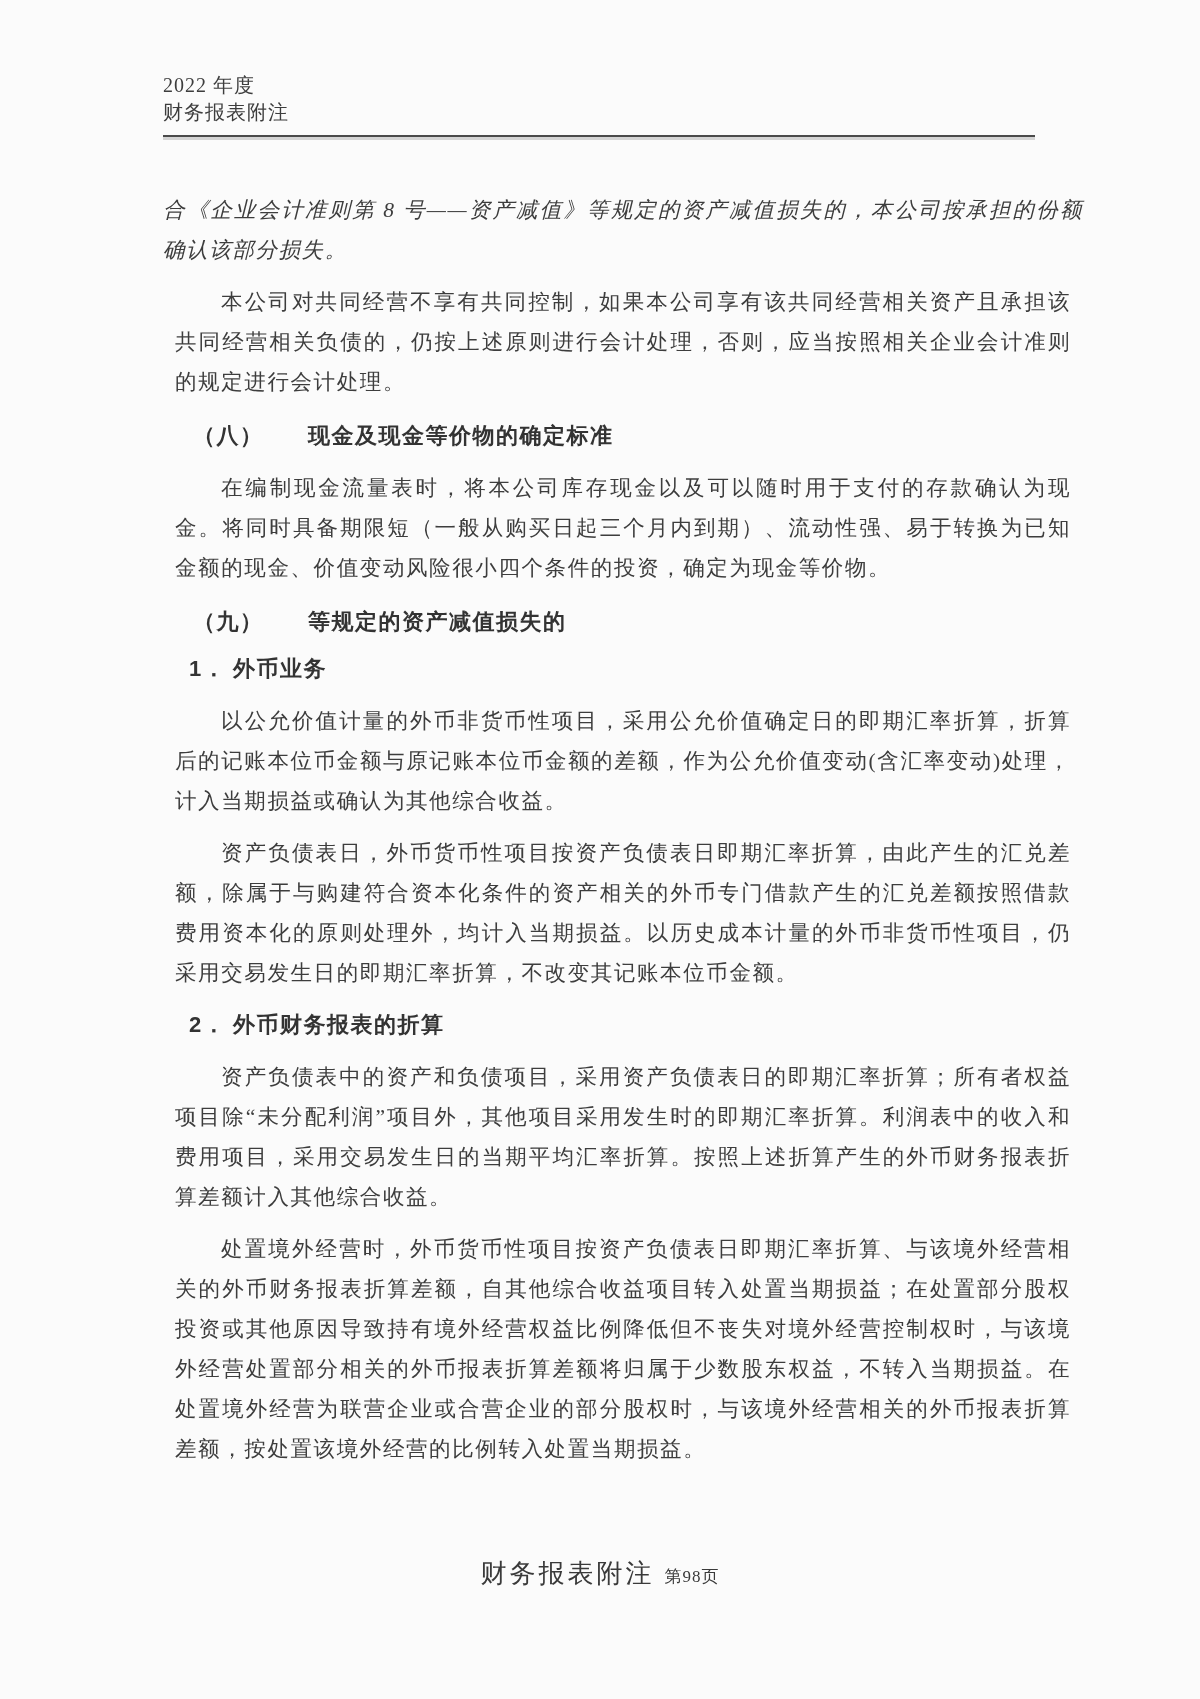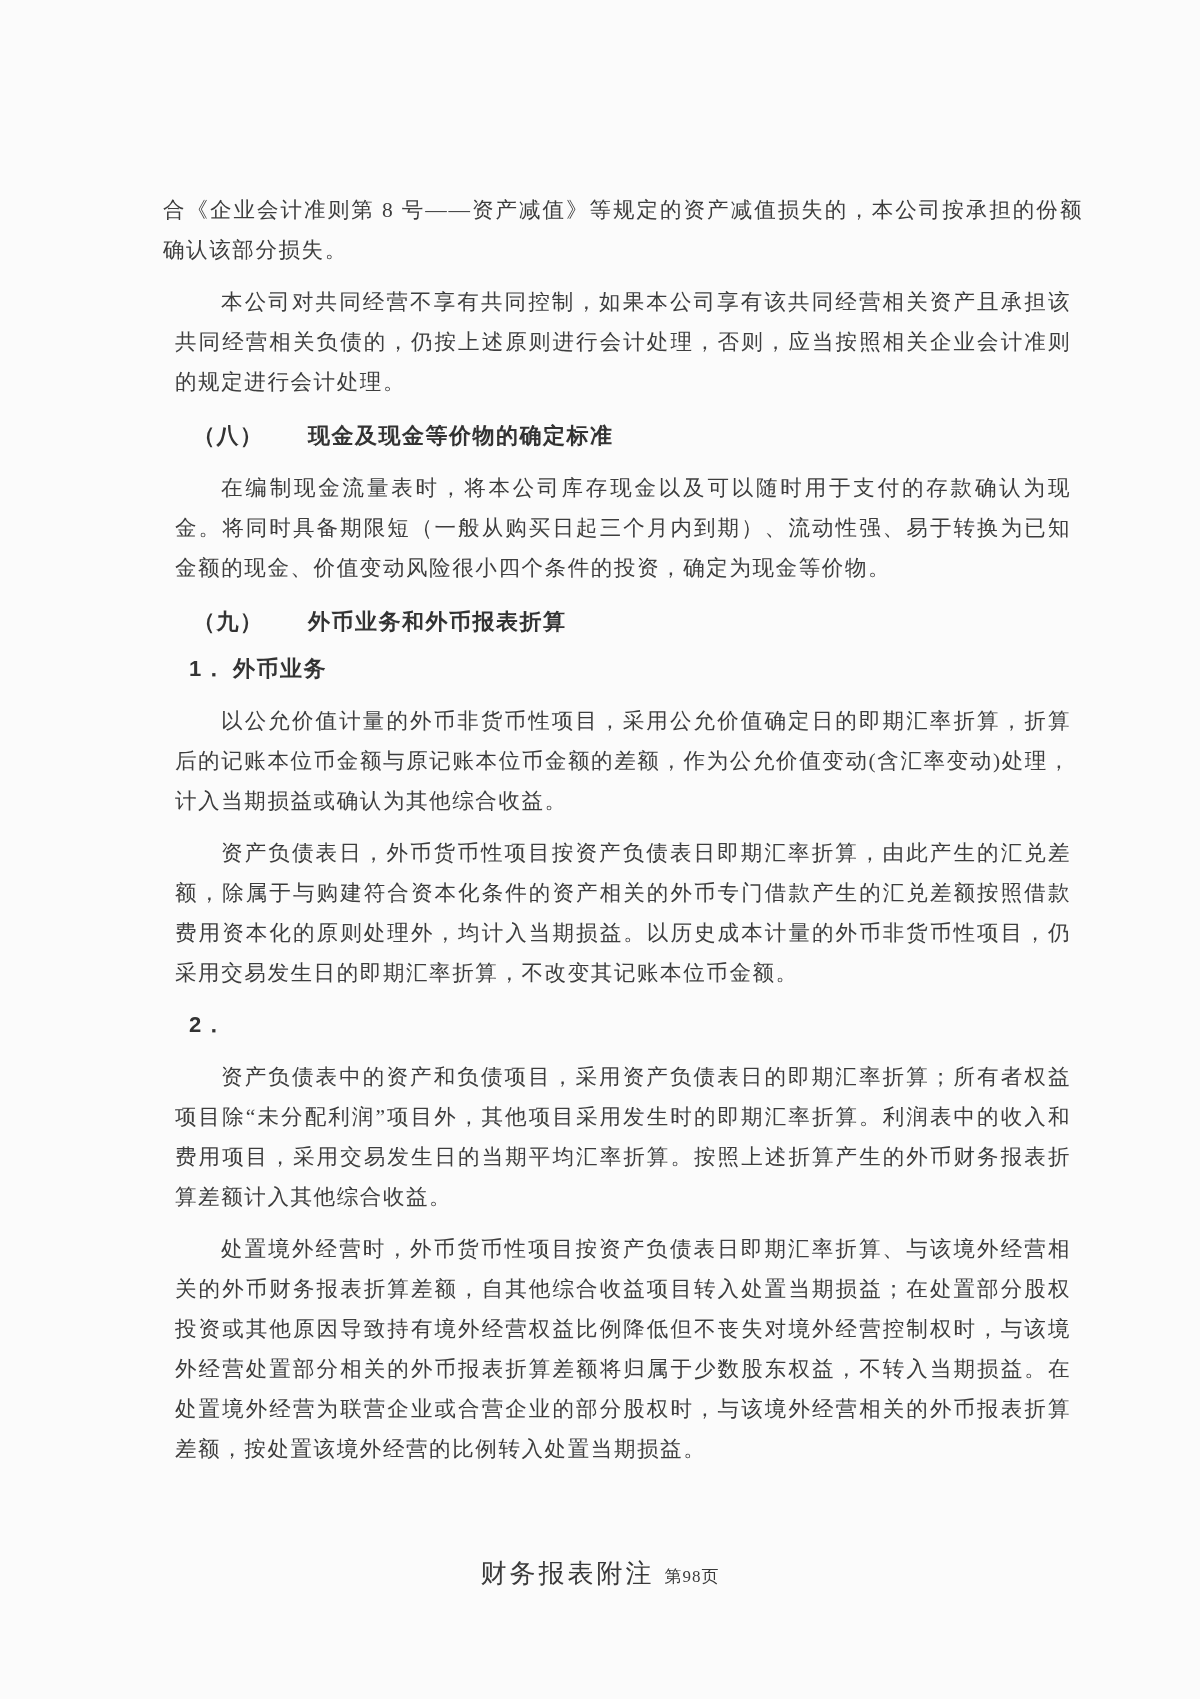--- a/index.html
+++ b/index.html
@@ -31,21 +31,21 @@
     position:absolute;
     left:163px;
     top:190px;
     width:920px;
     font-size:21.5px;
     line-height:40px;
     letter-spacing:1.6px;
     text-align:justify;
   }
   .p{ text-indent:46px; margin:12px; }
-  .p-cont{ text-indent:0; margin:0; }
+  .p-cont{ text-indent:0; margin:0;font-style:italic; }
   .h-major{
     display:flex;
     margin:14px 0 4px 0;
     padding-left:30px;
     font-family:"Liberation Sans","DejaVu Sans",sans-serif;
     font-weight:bold;
     font-size:22px;
     letter-spacing:1.5px;
     color:#333333;
     text-align:left;
@@ -83,51 +83,56 @@
     color:#3a3a3a;
     margin-left:10px;
     margin-top:9px;
   }
 </style>
 </head>
 <body>
 
 <div class="page">
 
+  <div class="header">
+    <div>2022 年度</div>
+    <div>财务报表附注</div>
+  </div>
 
   <div class="doc-body">
 
     <p class="p-cont">合《企业会计准则第 8 号——资产减值》等规定的资产减值损失的，本公司按承担的份额确认该部分损失。</p>
 
     <p class="p">本公司对共同经营不享有共同控制，如果本公司享有该共同经营相关资产且承担该共同经营相关负债的，仍按上述原则进行会计处理，否则，应当按照相关企业会计准则的规定进行会计处理。</p>
 
     <div class="h-major">
       <span class="h-num">（八）</span>
       <span class="h-title">现金及现金等价物的确定标准</span>
     </div>
 
     <p class="p">在编制现金流量表时，将本公司库存现金以及可以随时用于支付的存款确认为现金。将同时具备期限短（一般从购买日起三个月内到期）、流动性强、易于转换为已知金额的现金、价值变动风险很小四个条件的投资，确定为现金等价物。</p>
 
     <div class="h-major">
       <span class="h-num">（九）</span>
-      <span class="h-title">外币业务和外币报表折算</span>
+      <span class="h-title">等规定的资产减值损失的</span>
     </div>
 
     <div class="h-sub">
       <span class="h-num">1．</span>
       <span class="h-title">外币业务</span>
     </div>
 
 
     <p class="p">以公允价值计量的外币非货币性项目，采用公允价值确定日的即期汇率折算，折算后的记账本位币金额与原记账本位币金额的差额，作为公允价值变动(含汇率变动)处理，计入当期损益或确认为其他综合收益。</p>
 
     <p class="p">资产负债表日，外币货币性项目按资产负债表日即期汇率折算，由此产生的汇兑差额，除属于与购建符合资本化条件的资产相关的外币专门借款产生的汇兑差额按照借款费用资本化的原则处理外，均计入当期损益。以历史成本计量的外币非货币性项目，仍采用交易发生日的即期汇率折算，不改变其记账本位币金额。</p>
 
     <div class="h-sub">
       <span class="h-num">2．</span>
+      <span class="h-title">外币财务报表的折算</span>
     </div>
 
     <p class="p">资产负债表中的资产和负债项目，采用资产负债表日的即期汇率折算；所有者权益项目除“未分配利润”项目外，其他项目采用发生时的即期汇率折算。利润表中的收入和费用项目，采用交易发生日的当期平均汇率折算。按照上述折算产生的外币财务报表折算差额计入其他综合收益。</p>
 
     <p class="p">处置境外经营时，外币货币性项目按资产负债表日即期汇率折算、与该境外经营相关的外币财务报表折算差额，自其他综合收益项目转入处置当期损益；在处置部分股权投资或其他原因导致持有境外经营权益比例降低但不丧失对境外经营控制权时，与该境外经营处置部分相关的外币报表折算差额将归属于少数股东权益，不转入当期损益。在处置境外经营为联营企业或合营企业的部分股权时，与该境外经营相关的外币报表折算差额，按处置该境外经营的比例转入处置当期损益。</p>
 
   </div>
 
   <div class="footer">
     <span class="f-title">财务报表附注</span><span class="f-page">第98页</span>

